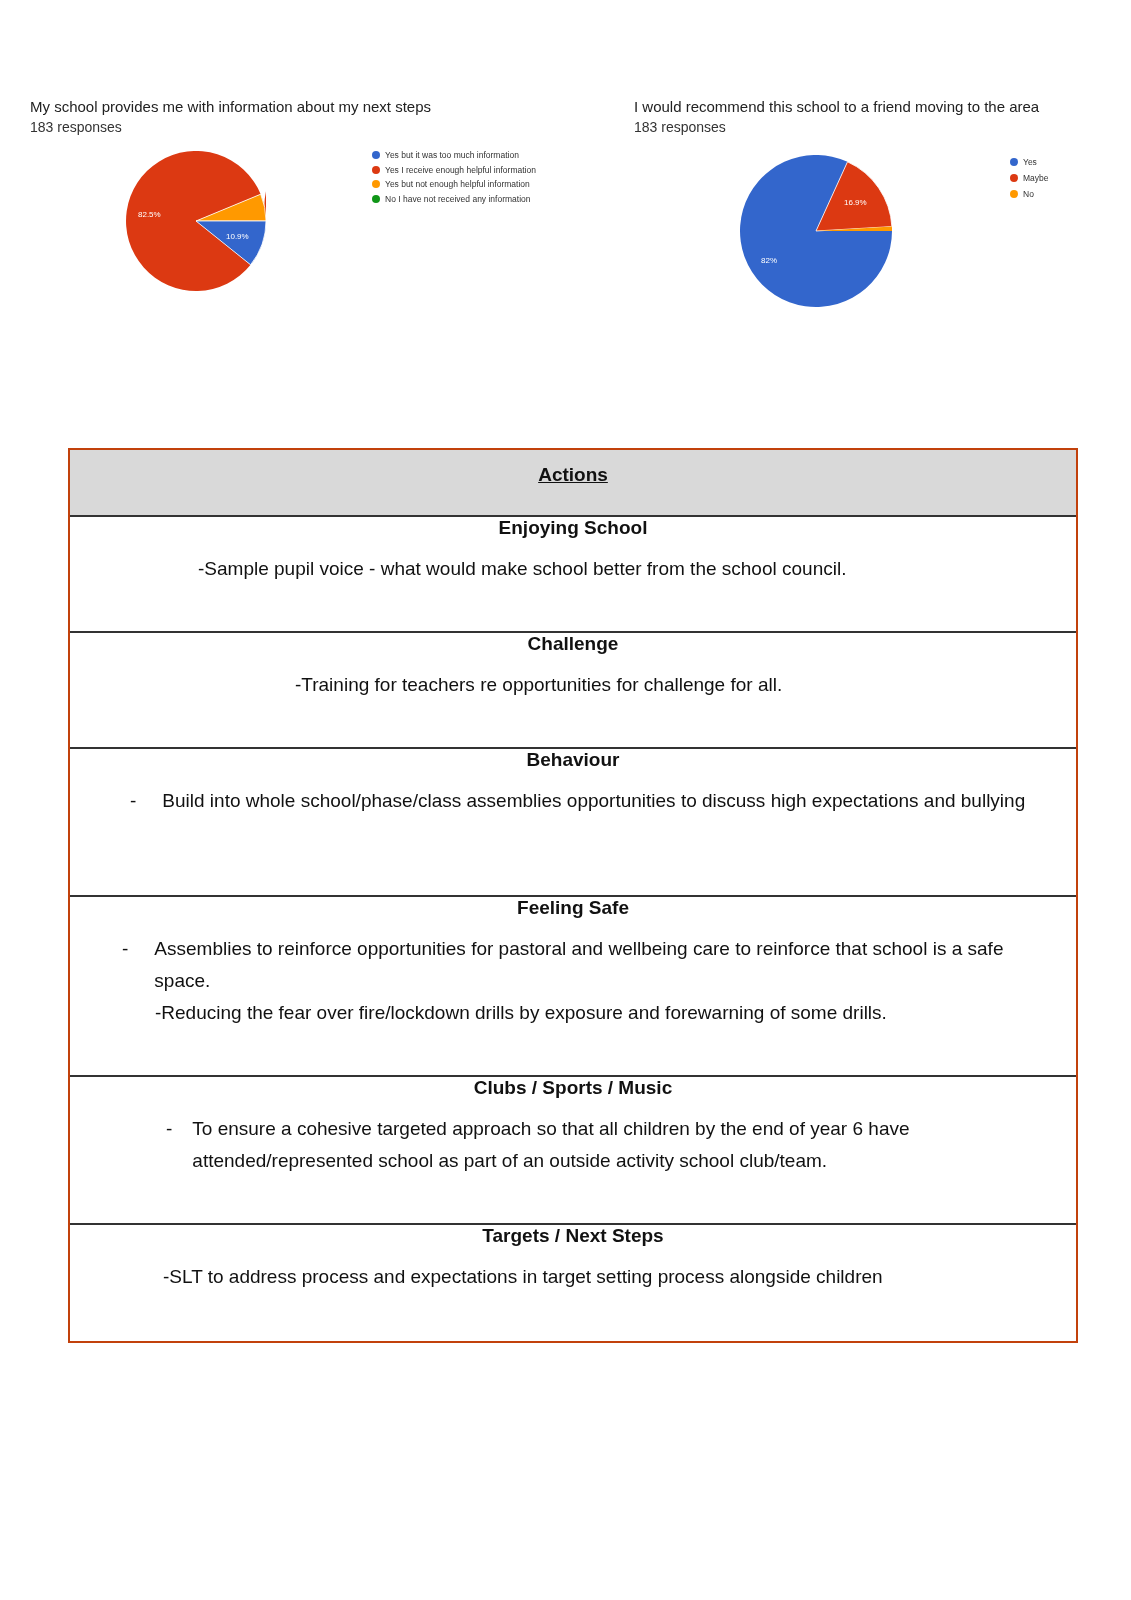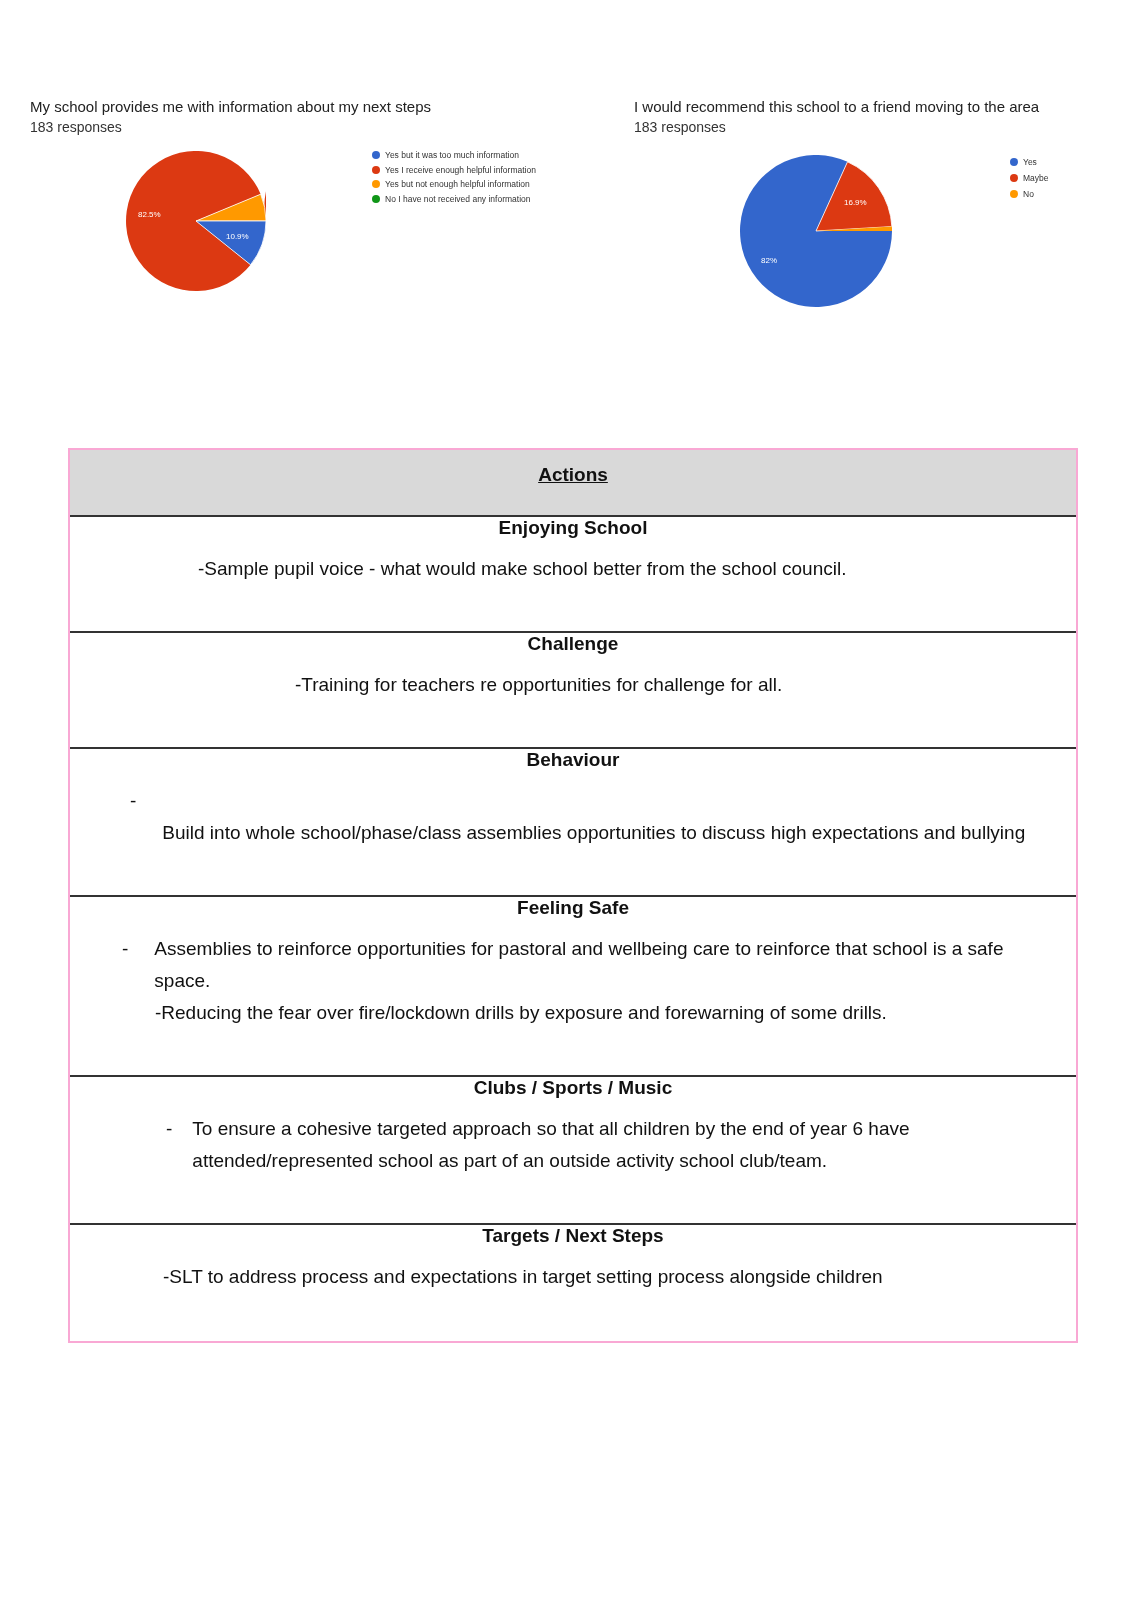--- a/index.html
+++ b/index.html
@@ -4,21 +4,21 @@
 <style>
   html, body { margin: 0; padding: 0; background: #ffffff; }
   body { width: 1131px; height: 1600px; position: relative; font-family: "Liberation Sans", sans-serif; color: #111; }
   .chart { position: absolute; }
   .chart-title { font-size: 15px; color: #222; white-space: nowrap; }
   .chart-sub { font-size: 14px; color: #333; margin-top: 4px; }
   .pie { position: absolute; }
   .legend { position: absolute; font-size: 8.5px; color: #333; }
   .legend-item { display: flex; align-items: center; height: 14.5px; white-space: nowrap; }
   .dot { width: 8px; height: 8px; border-radius: 50%; margin-right: 5px; display: inline-block; flex: none; }
-  .table { position: absolute; left: 68px; top: 448px; width: 1010px; border: 2px solid #f9a8d4; box-sizing: border-box; }
+  .table { position: absolute; left: 68px; top: 448px; width: 1010px; border: 2px solid #c2410c; box-sizing: border-box; }
   .thead { background: #d9d9d9; height: 67px; border-bottom: 2px solid #333; display: flex; justify-content: center; padding-top: 14px; box-sizing: border-box; }
   .thead span { font-weight: bold; font-size: 19px; text-decoration: underline; }
   .row { border-bottom: 2px solid #333; box-sizing: border-box; padding-top: 0; }
   .row:last-child { border-bottom: none; }
   .row-title { text-align: center; font-weight: bold; font-size: 19px; margin-bottom: 14px; }
   .bullet { display: flex; font-size: 19px; line-height: 32px; }
   .bullet .dash { flex: none; }
   .bullet .txt { text-align: left; flex: 1; }
 </style>
 </head>
@@ -105,21 +105,21 @@
     <div class="bullet" style="padding-left:225px; padding-right:180px;">
         <span class="dash">-</span>
         <span class="txt">Training for teachers re opportunities for challenge for all.</span>
       </div>
   </div>
 
   <div class="row" style="height:148px;">
     <div class="row-title">Behaviour</div>
     <div class="bullet" style="padding-left:60px; padding-right:20px;">
         <span class="dash">-</span>
-        <span class="txt" style="padding-left:26px;margin-top:32px;">Build into whole school/phase/class assemblies opportunities to discuss high expectations and bullying</span>
+        <span class="txt" style="padding-left:26px;">Build into whole school/phase/class assemblies opportunities to discuss high expectations and bullying</span>
       </div>
   </div>
 
   <div class="row" style="height:180px;">
     <div class="row-title">Feeling Safe</div>
     <div class="bullet" style="padding-left:52px; padding-right:14px;">
         <span class="dash">-</span>
         <span class="txt" style="padding-left:26px;">Assemblies to reinforce opportunities for pastoral and wellbeing care to reinforce that school is a safe space.</span>
       </div>
     <div class="bullet" style="padding-left:85px; padding-right:40px;">

